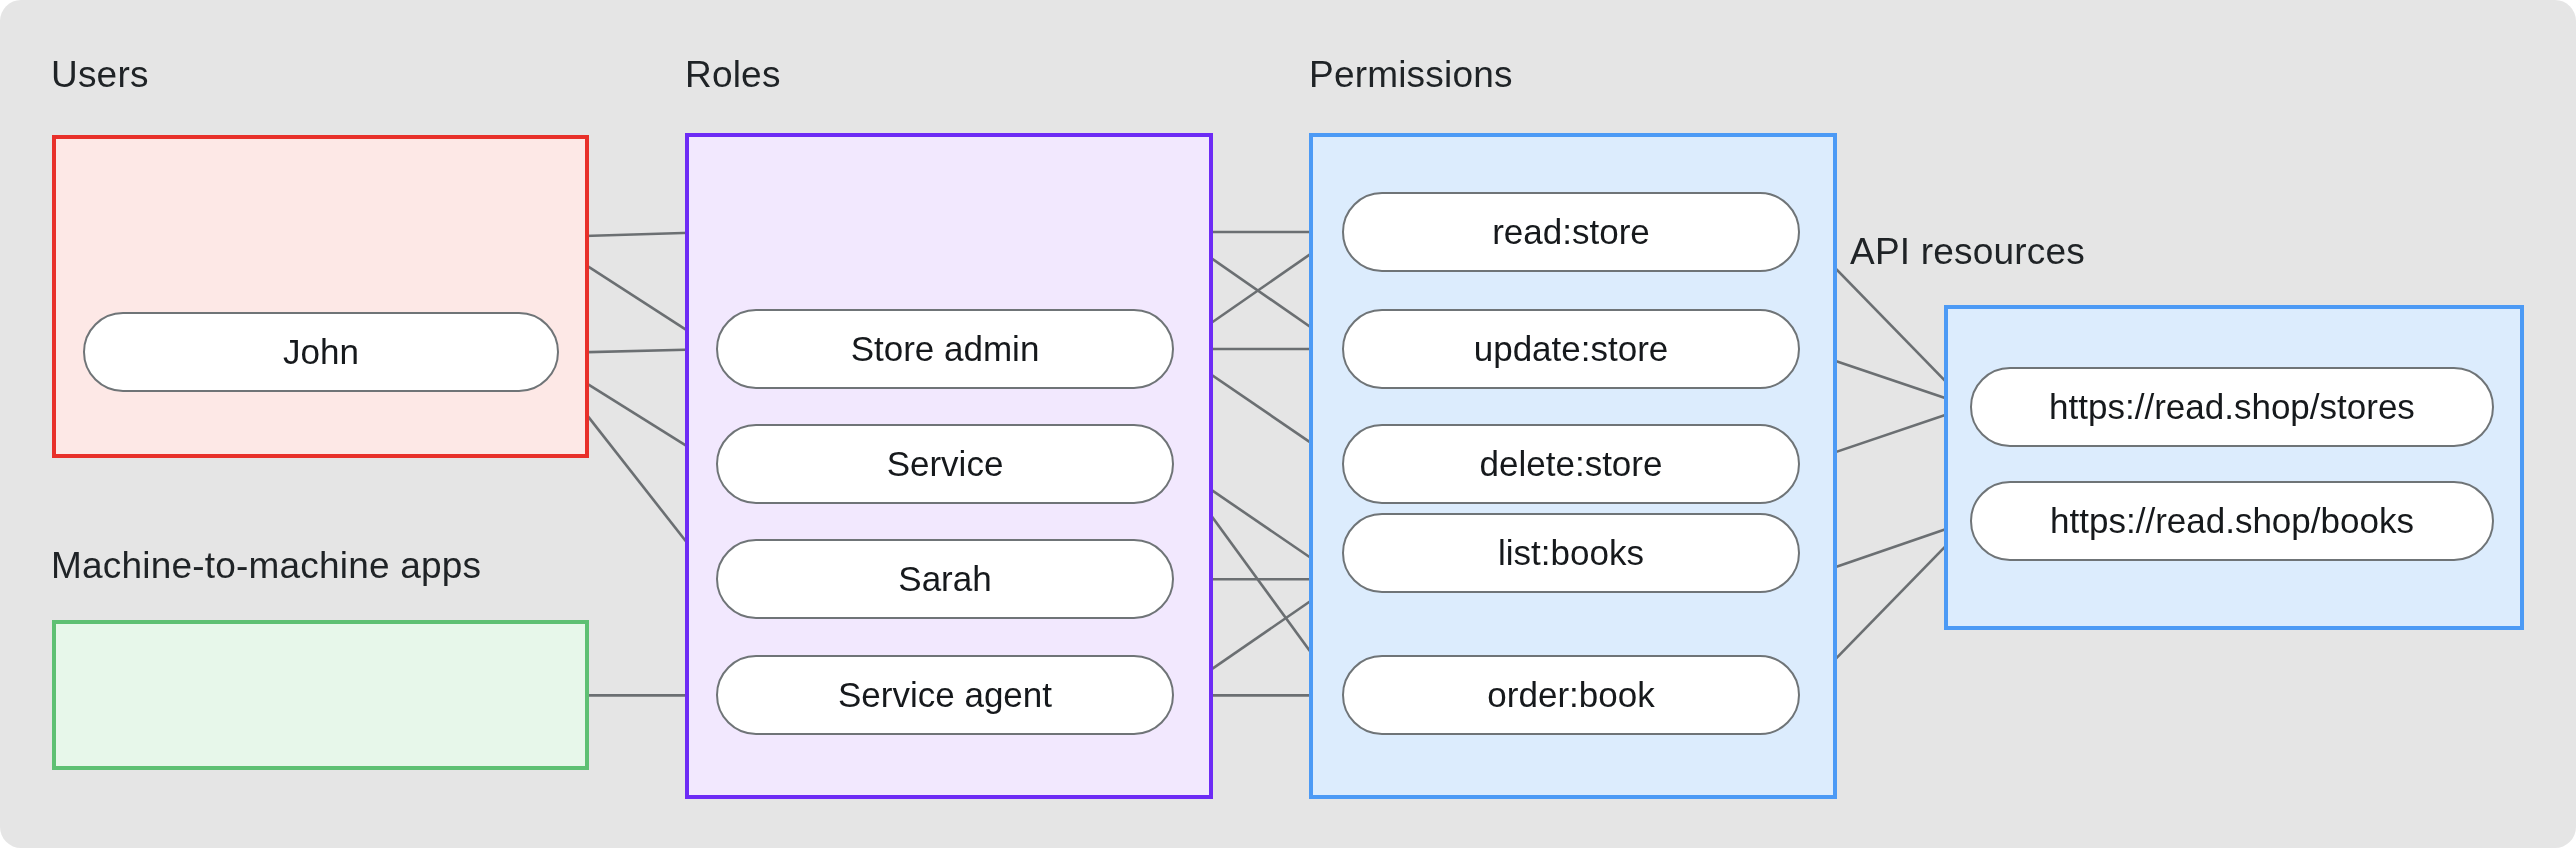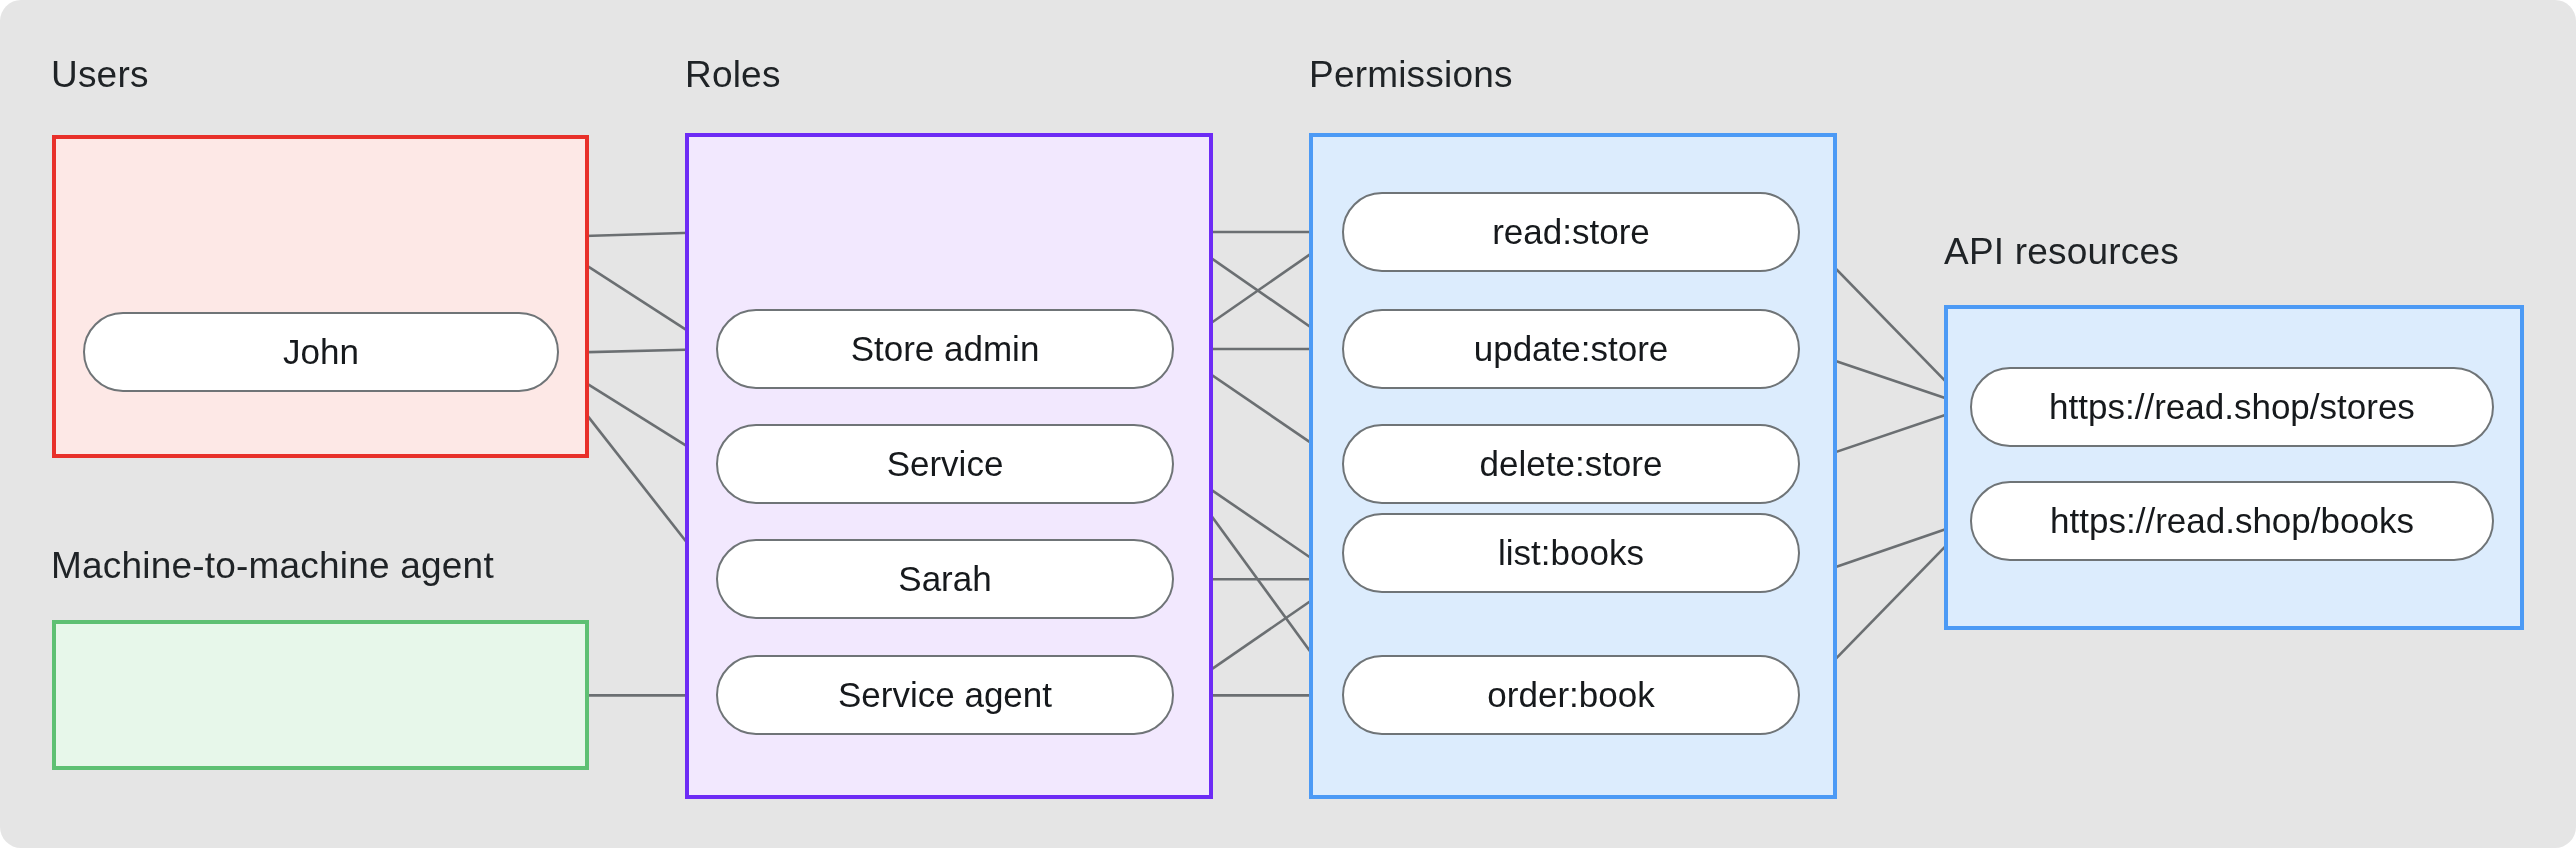--- a/index.html
+++ b/index.html
@@ -108,37 +108,37 @@
     <circle class="edge-dot" cx="1538" cy="797" r="11"></circle>
 
     <circle class="edge-dot" cx="2258" cy="466" r="11"></circle>
     <circle class="edge-dot" cx="2258" cy="597" r="11"></circle>
   </svg>
 
   <div class="group-title" style="left:51px; top:54px;">Users</div>
   <div class="group-box users" style="left:52px; top:135px; width:537px; height:323px;"></div>
   <div class="pill" style="left:83px; top:312px; width:476px; height:80px;">John</div>
 
-  <div class="group-title" style="left:51px; top:545px;">Machine-to-machine agent</div>
+  <div class="group-title" style="left:51px; top:545px;">Machine-to-machine apps</div>
   <div class="group-box m2m" style="left:52px; top:620px; width:537px; height:150px;"></div>
 
   <div class="group-title" style="left:685px; top:54px;">Roles</div>
   <div class="group-box roles" style="left:685px; top:133px; width:528px; height:666px;"></div>
   <div class="pill" style="left:716px; top:309px; width:458px; height:80px;">Store admin</div>
   <div class="pill" style="left:716px; top:424px; width:458px; height:80px;">Service</div>
   <div class="pill" style="left:716px; top:539px; width:458px; height:80px;">Sarah</div>
   <div class="pill" style="left:716px; top:655px; width:458px; height:80px;">Service agent</div>
 
   <div class="group-title" style="left:1309px; top:54px;">Permissions</div>
   <div class="group-box permissions" style="left:1309px; top:133px; width:528px; height:666px;"></div>
   <div class="pill" style="left:1342px; top:192px; width:458px; height:80px;">read:store</div>
   <div class="pill" style="left:1342px; top:309px; width:458px; height:80px;">update:store</div>
   <div class="pill" style="left:1342px; top:424px; width:458px; height:80px;">delete:store</div>
   <div class="pill" style="left:1342px; top:513px; width:458px; height:80px;">list:books</div>
   <div class="pill" style="left:1342px; top:655px; width:458px; height:80px;">order:book</div>
 
-  <div class="group-title" style="left:1944px; top:231px;">API resources</div>
+  <div class="group-title" style="left:1850px; top:231px;">API resources</div>
   <div class="group-box apires" style="left:1944px; top:305px; width:580px; height:325px;"></div>
   <div class="pill" style="left:1970px; top:481px; width:524px; height:80px;">https://read.shop/books</div>
   <div class="pill" style="left:1970px; top:367px; width:524px; height:80px;">https://read.shop/stores</div>
 
 </div>
 
 
 </body></html>

